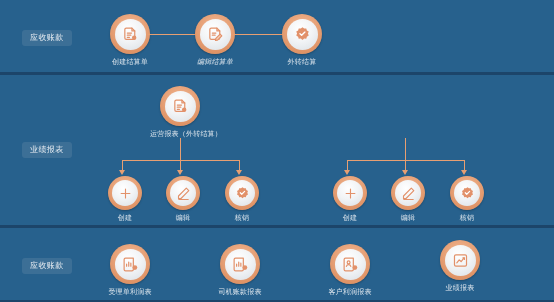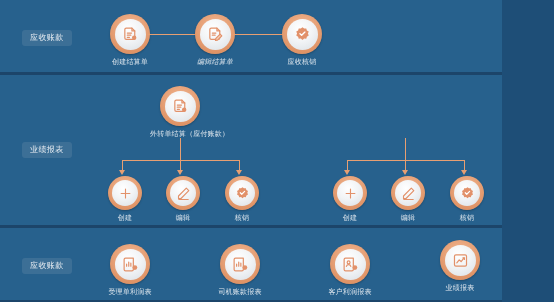--- a/index.html
+++ b/index.html
@@ -4,21 +4,21 @@
 <style>
   * { box-sizing: border-box; margin: 0; padding: 0; }
   html, body {
     width: 554px; height: 302px;
     background: #1e4e77;
     font-family: "DejaVu Sans", "Liberation Sans", sans-serif;
     overflow: hidden;
   }
   #board {
     position: relative;
-    width: 502px; height: 302px;
+    width: 554px; height: 302px;
     background: #6d28d9;
     padding-left: 44px;
   }
 
   
   .band {
     position: absolute; left: 0; right: 0;
     background: #27618d;
   }
   .band-1 { top: 0;   height: 72px; }
@@ -153,40 +153,40 @@
 
   <div class="node" style="left:272px; top:14px;">
     <div class="node-circle">
       <div class="node-inner">
         <svg width="17" height="17" viewBox="0 0 24 24">
           <path fill="#e2916a" d="M12 1.8l2.3 1.9 3-.2.9 2.9 2.6 1.5-1.1 2.8 1.1 2.8-2.6 1.5-.9 2.9-3-.2L12 19.6 9.7 17.7l-3 .2-.9-2.9-2.6-1.5 1.1-2.8-1.1-2.8 2.6-1.5.9-2.9 3 .2z"></path>
           <path d="M8.4 10.8l2.4 2.4 4.6-4.6" fill="none" stroke="#ffffff" stroke-width="1.9" stroke-linecap="round" stroke-linejoin="round"></path>
         </svg>
       </div>
     </div>
-    <div class="node-label">应收核销</div>
+    <div class="node-label">外转结算</div>
   </div>
 
   <div class="band band-2"></div>
   <div class="band-divider div-2"></div>
 
   <div class="row-label" style="left:22px; top:142px;">业绩报表</div>
 
   <div class="node" style="left:150px; top:86px;">
     <div class="node-circle">
       <div class="node-inner">
         <svg width="17" height="17" viewBox="0 0 24 24" fill="none" stroke="#e2916a" stroke-width="1.7" stroke-linecap="round" stroke-linejoin="round">
           <path d="M6 3h8l4 4v10a2 2 0 0 1-2 2H6a2 2 0 0 1-2-2V5a2 2 0 0 1 2-2z"></path>
           <path d="M14 3v4h4"></path>
           <path d="M7.5 10h6M7.5 13h5M7.5 16h3"></path>
           <circle cx="17.2" cy="16.6" r="3.1" fill="#e2916a" stroke="none"></circle>
         </svg>
       </div>
     </div>
-    <div class="node-label">外转单结算（应付账款）</div>
+    <div class="node-label">运营报表（外转结算）</div>
   </div>
 
   <div class="conn v-line" style="left:180px; top:138px; height:22px;"></div>
   <div class="conn h-line" style="left:122px; top:160px; width:117px;"></div>
   <div class="conn v-line" style="left:122px; top:160px; height:11px;"></div>
   <div class="conn v-line" style="left:180px; top:160px; height:11px;"></div>
   <div class="conn v-line" style="left:239px; top:160px; height:11px;"></div>
   <div class="arrow-d" style="left:119px; top:170px;"></div>
   <div class="arrow-d" style="left:177px; top:170px;"></div>
   <div class="arrow-d" style="left:236px; top:170px;"></div>

